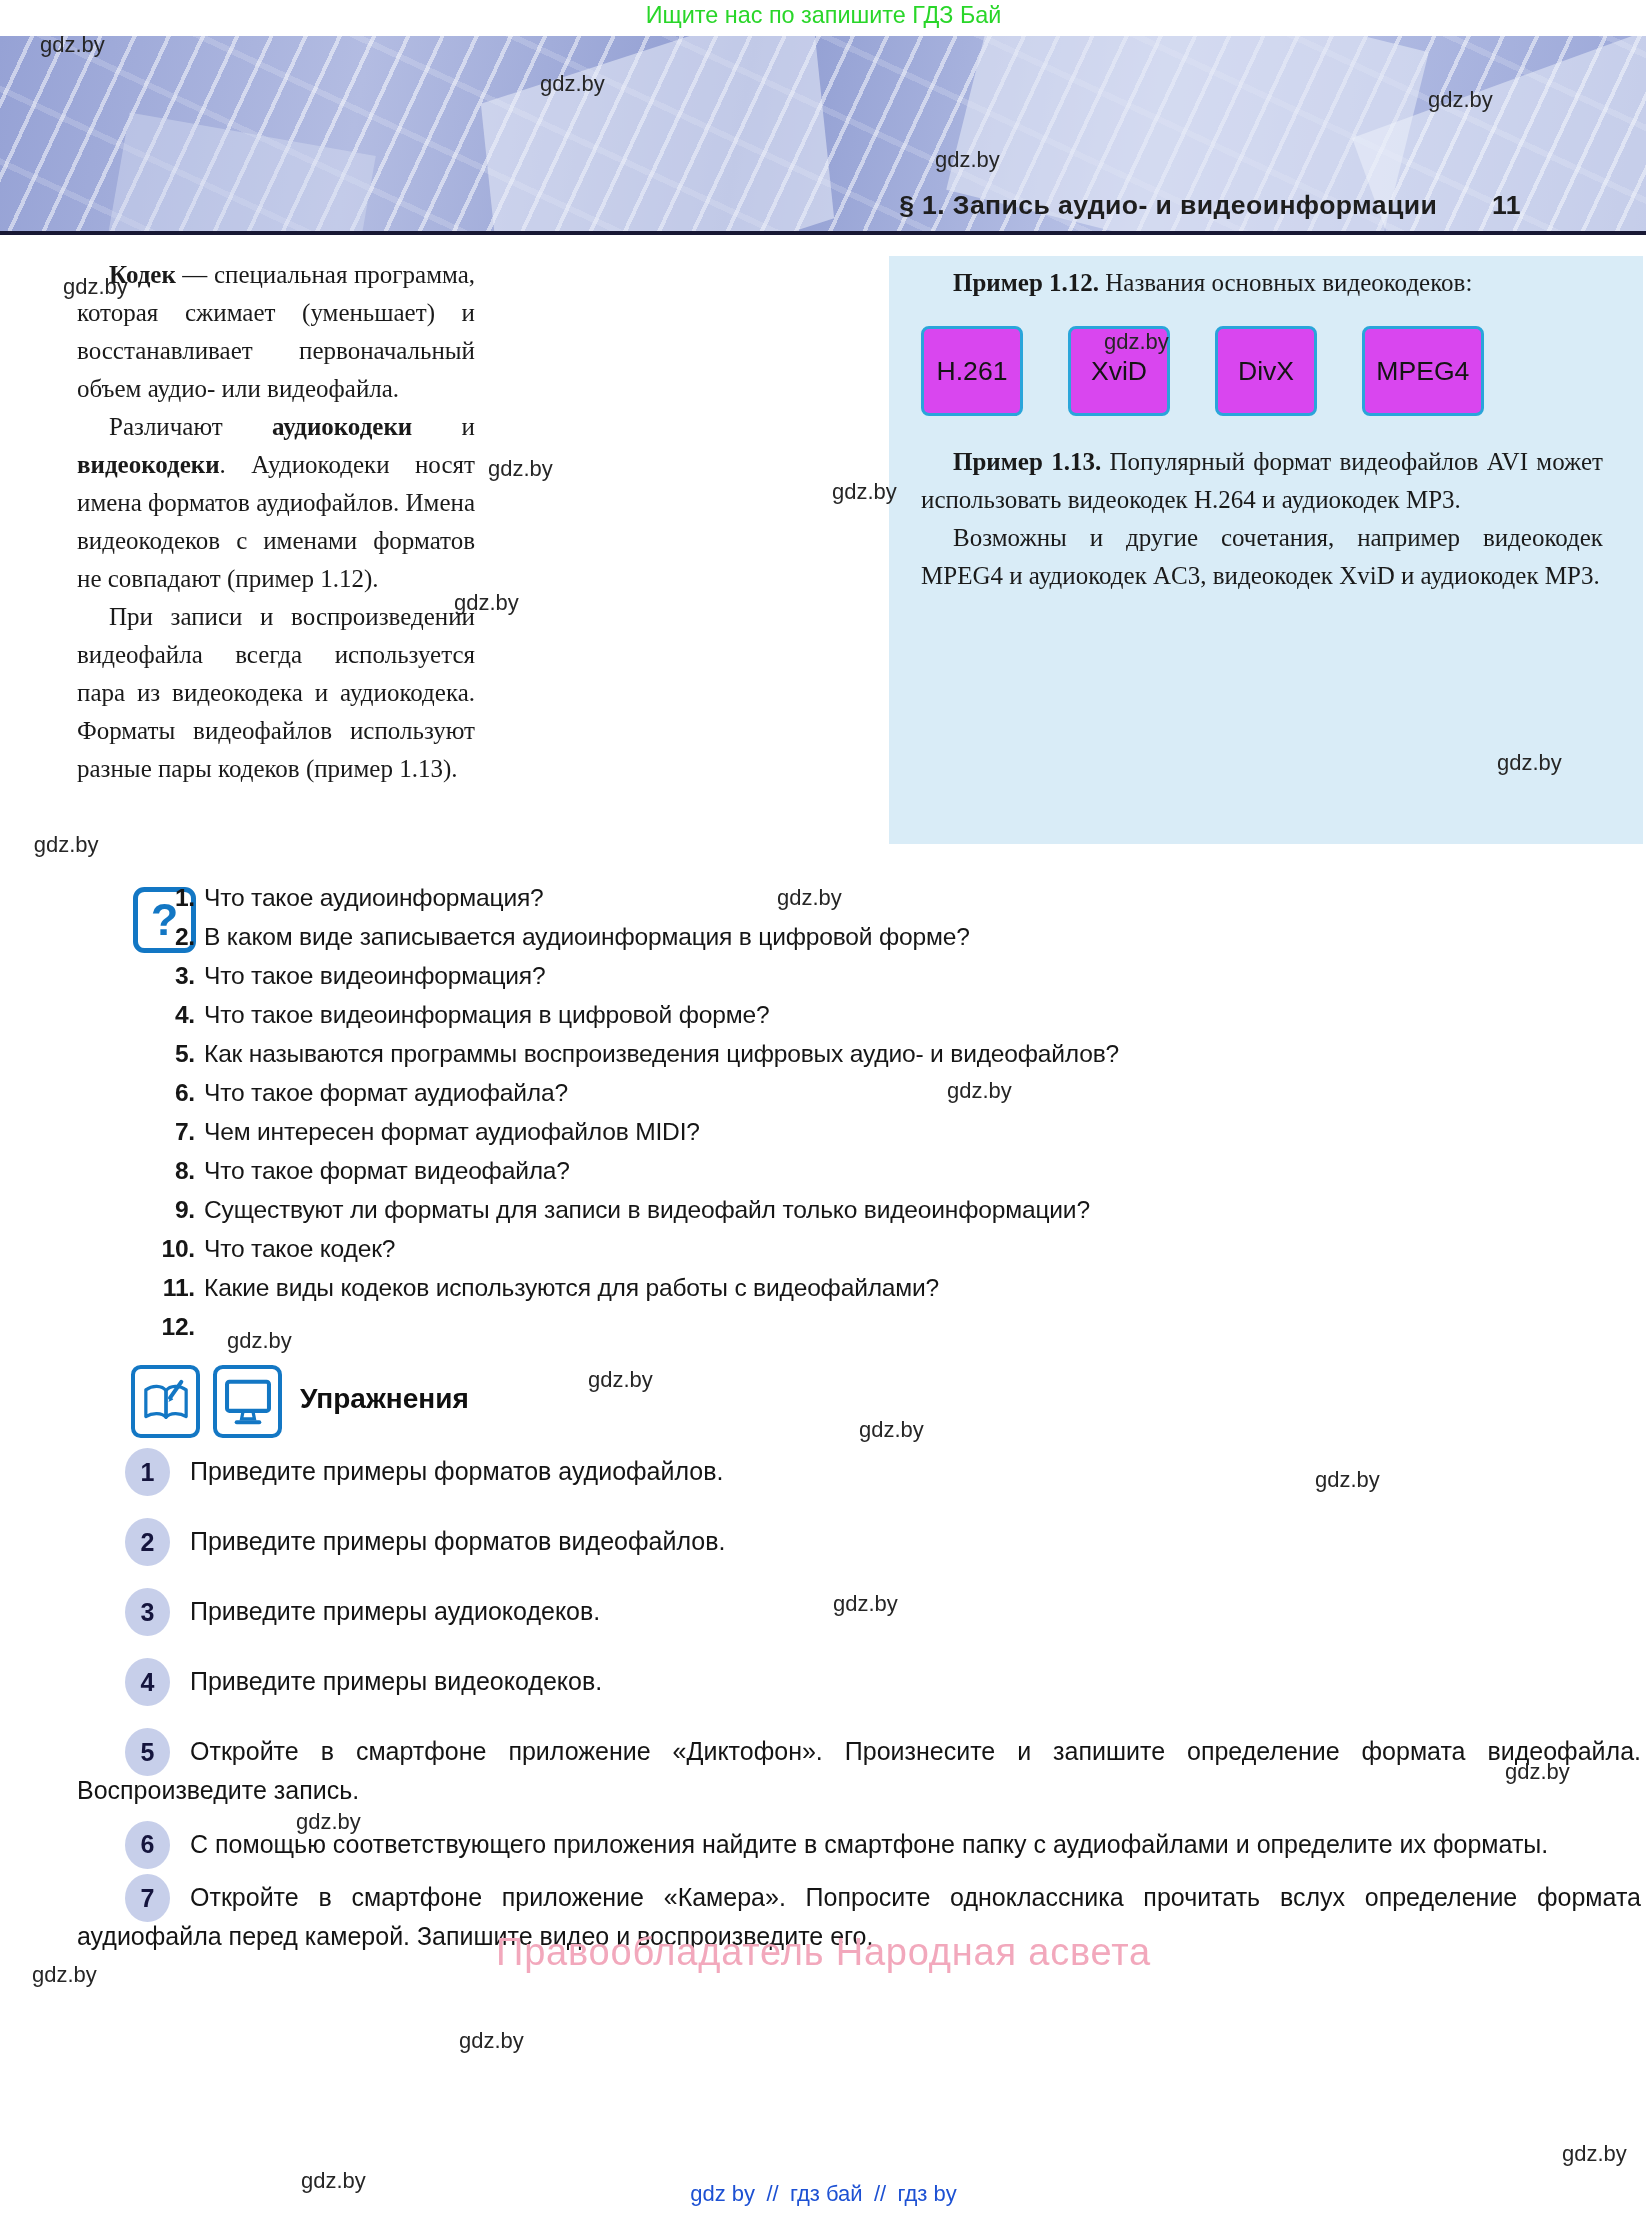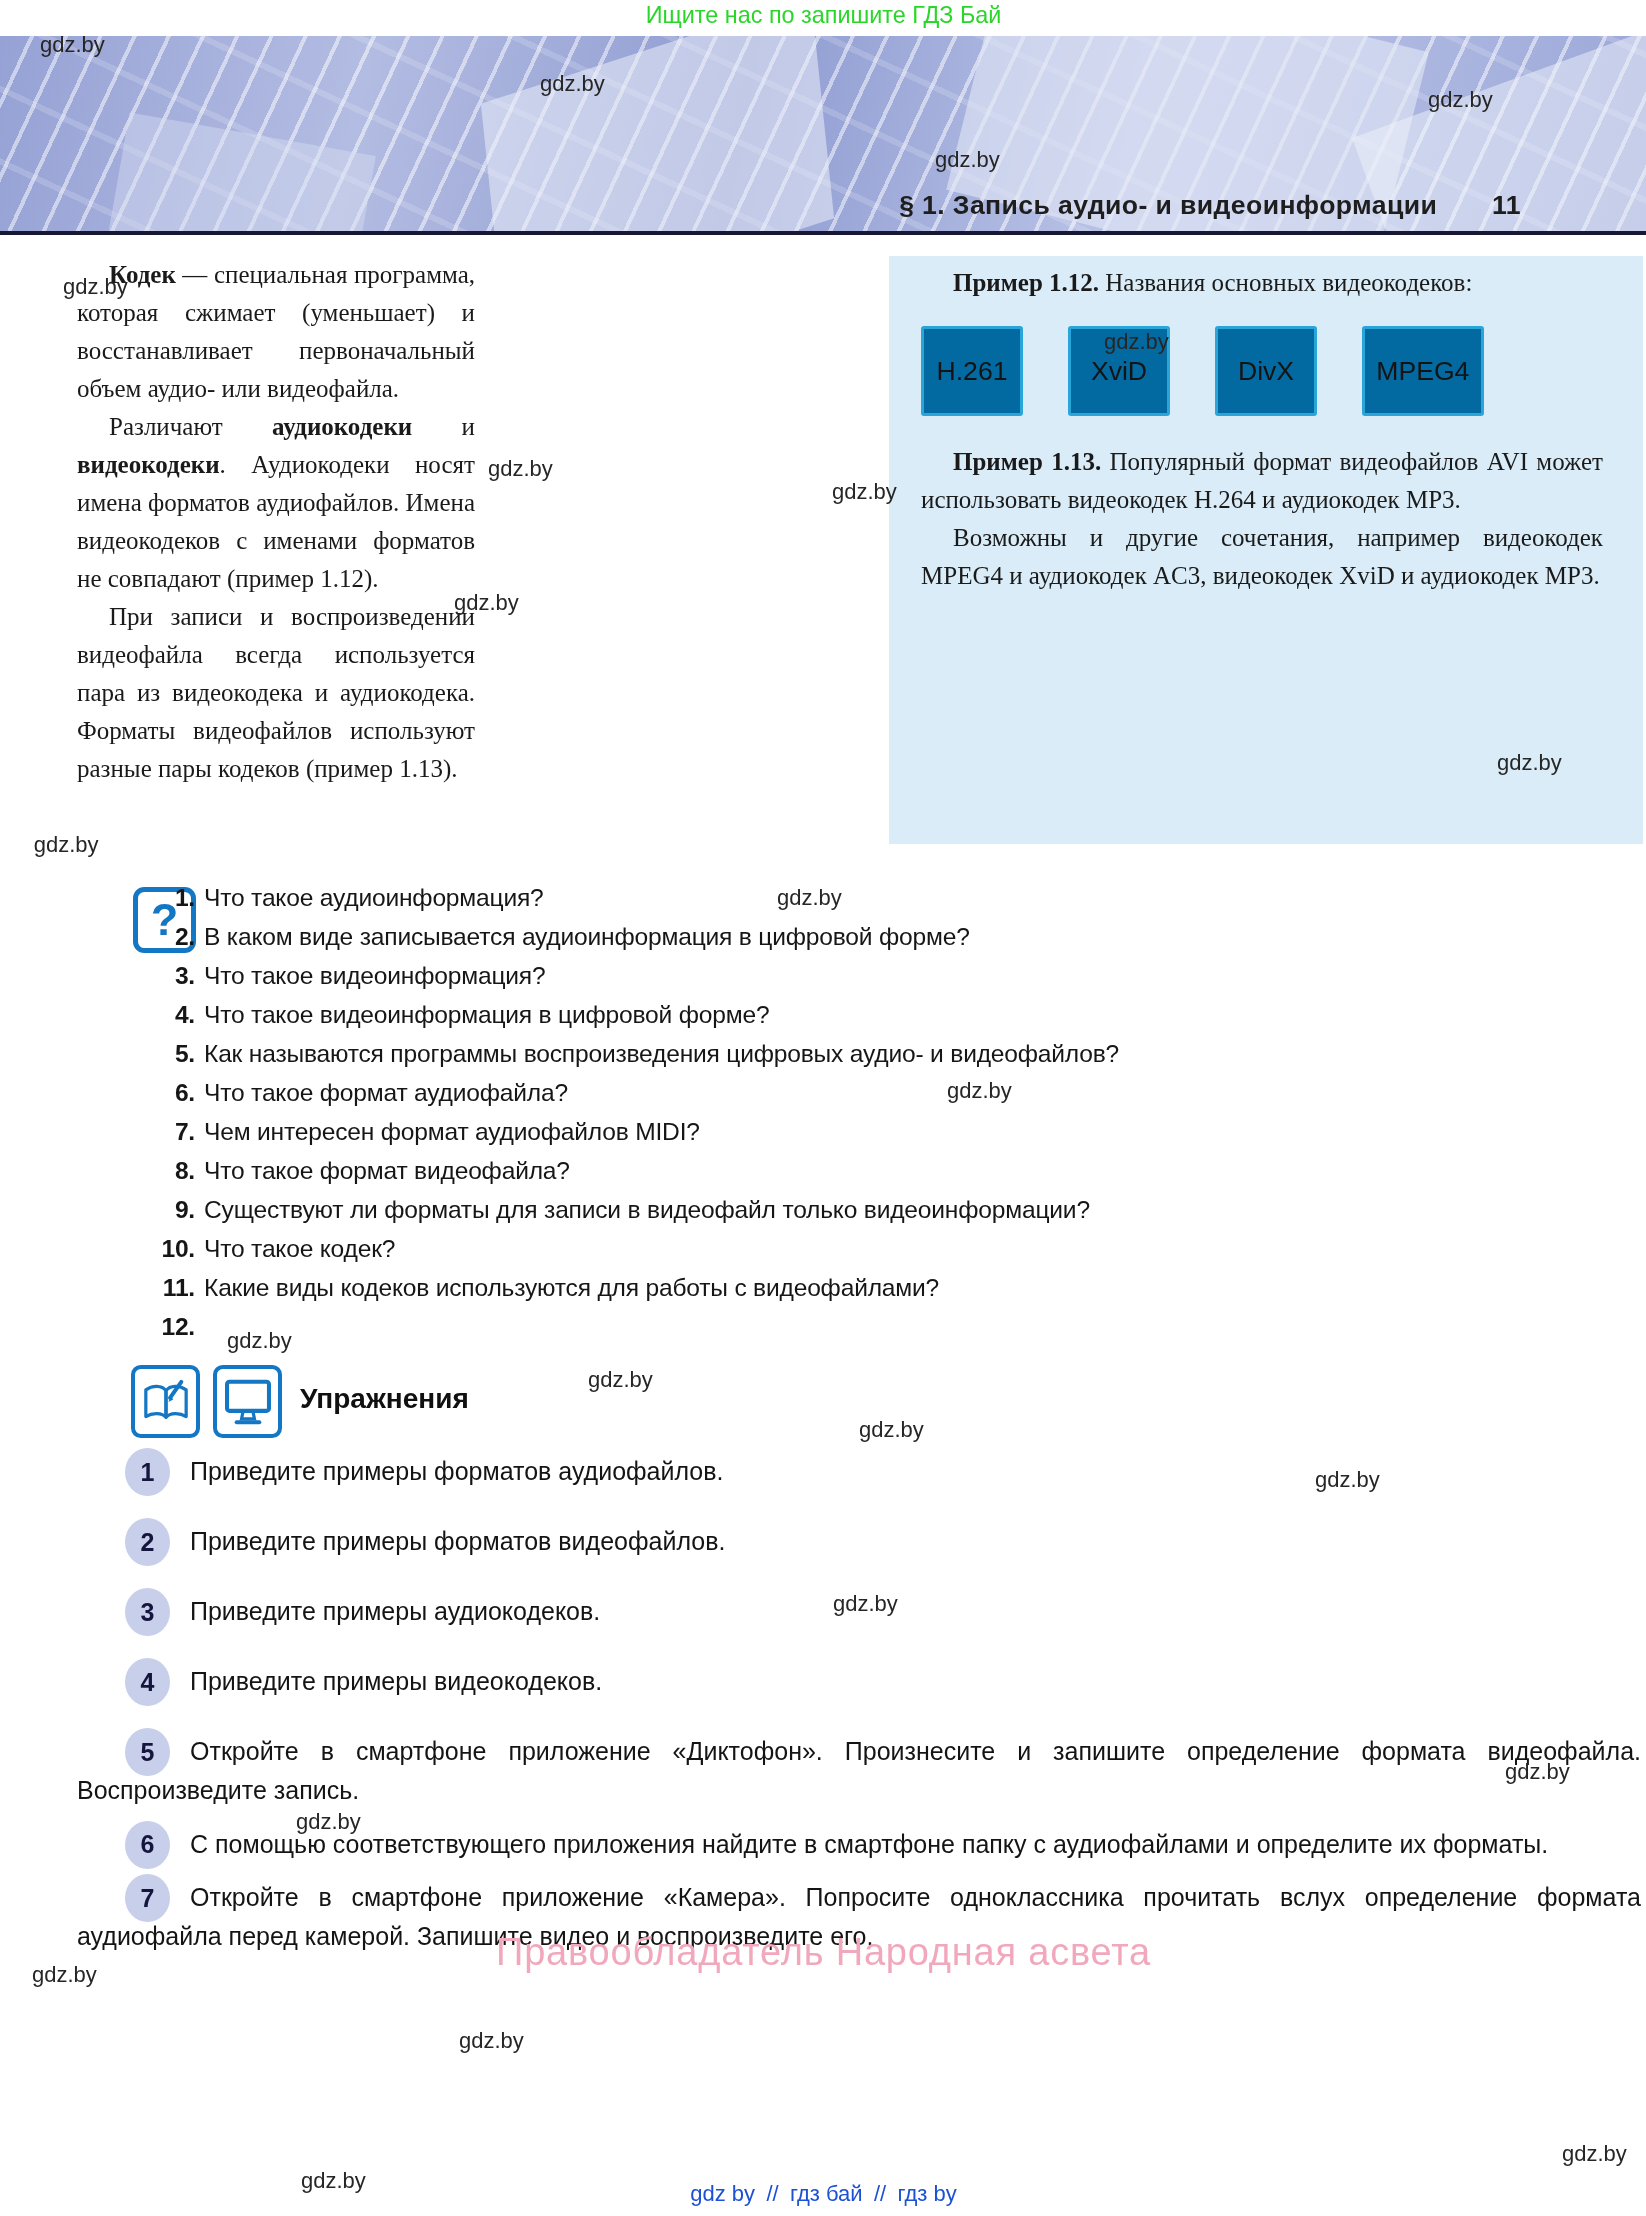--- a/index.html
+++ b/index.html
@@ -41,22 +41,22 @@
   
   .example-box{
     position:absolute;left:889px;top:256px;width:754px;height:588px;
     background:#d9ecf7;box-sizing:border-box;padding:8px 40px 21px 32px;
     font-family:"Liberation Serif",serif;font-size:25px;line-height:38px;
     text-align:justify;color:#1a1a1a;
   }
   .example-box p{margin:0;text-indent:32px;}
   .codec-row{display:flex;gap:45px;margin:24px 0 27px 0;}
   .codec-chip{
-    min-width:102px;height:90px;background:#0369a1;border:3.2px solid #2aa5da;
-    border-radius:3px;display:flex;align-items:center;justify-content:center;
+    min-width:102px;height:90px;background:#d946ef;border:3.2px solid #2aa5da;
+    border-radius:8px;display:flex;align-items:center;justify-content:center;
     font-family:"Liberation Sans",sans-serif;font-size:26.6px;color:#141414;
     box-sizing:border-box;padding:0 11.3px;
   }
   
   .q-icon{
     position:absolute;left:133px;top:887px;width:63px;height:66px;
     border:5.6px solid #1377c4;border-radius:11.3px;box-sizing:border-box;
     color:#1377c4;font-size:45px;font-weight:bold;
     display:flex;align-items:center;justify-content:center;background:#fff;
   }

